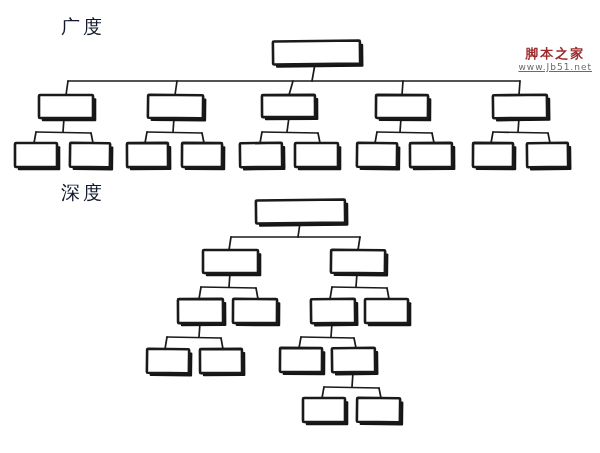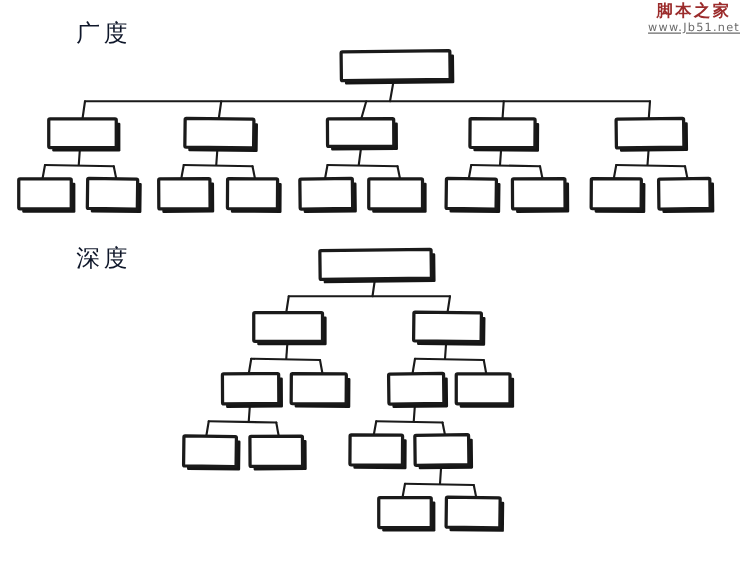--- a/index.html
+++ b/index.html
@@ -13,21 +13,21 @@
   #diagram-svg{position:absolute;left:0;top:0;}
   .tree-label{
     position:absolute;
     font-size:19px;
     font-weight:normal;
     color:#0f172a;
     letter-spacing:3px;
     font-family:"DejaVu Sans", sans-serif;
   }
   #label-breadth{left:61px;top:14px;}
-  #label-depth{left:61px;top:194px;}
+  #label-depth{left:61px;top:180px;}
   .watermark{
     position:absolute;
     top:2px;right:8px;
     text-align:center;
     line-height:1.2;
   }
   .wm1{
     font-size:13px;
     font-weight:bold;
     letter-spacing:2px;
@@ -214,17 +214,17 @@
           <rect x="357" y="398" width="43" height="24" fill="#ffffff" stroke="#1a1a1a" stroke-width="2.6" rx="1"></rect>
         </g>
       </g>
     </svg>
 
   <div class="tree-label" id="label-breadth">广度</div>
 
   <div class="tree-label" id="label-depth">深度</div>
 
   <div class="watermark">
-    <div class="wm1" style="color: rgb(155, 43, 43);">脚本之家</div>
+    <div class="wm1" style="color: rgb(155, 43, 43); margin-top: 44px;">脚本之家</div>
     <div class="wm2" style="color: rgb(107, 107, 107); text-decoration: underline;">www.Jb51.net</div>
   </div>
 
 </div>
 
 </body></html>

